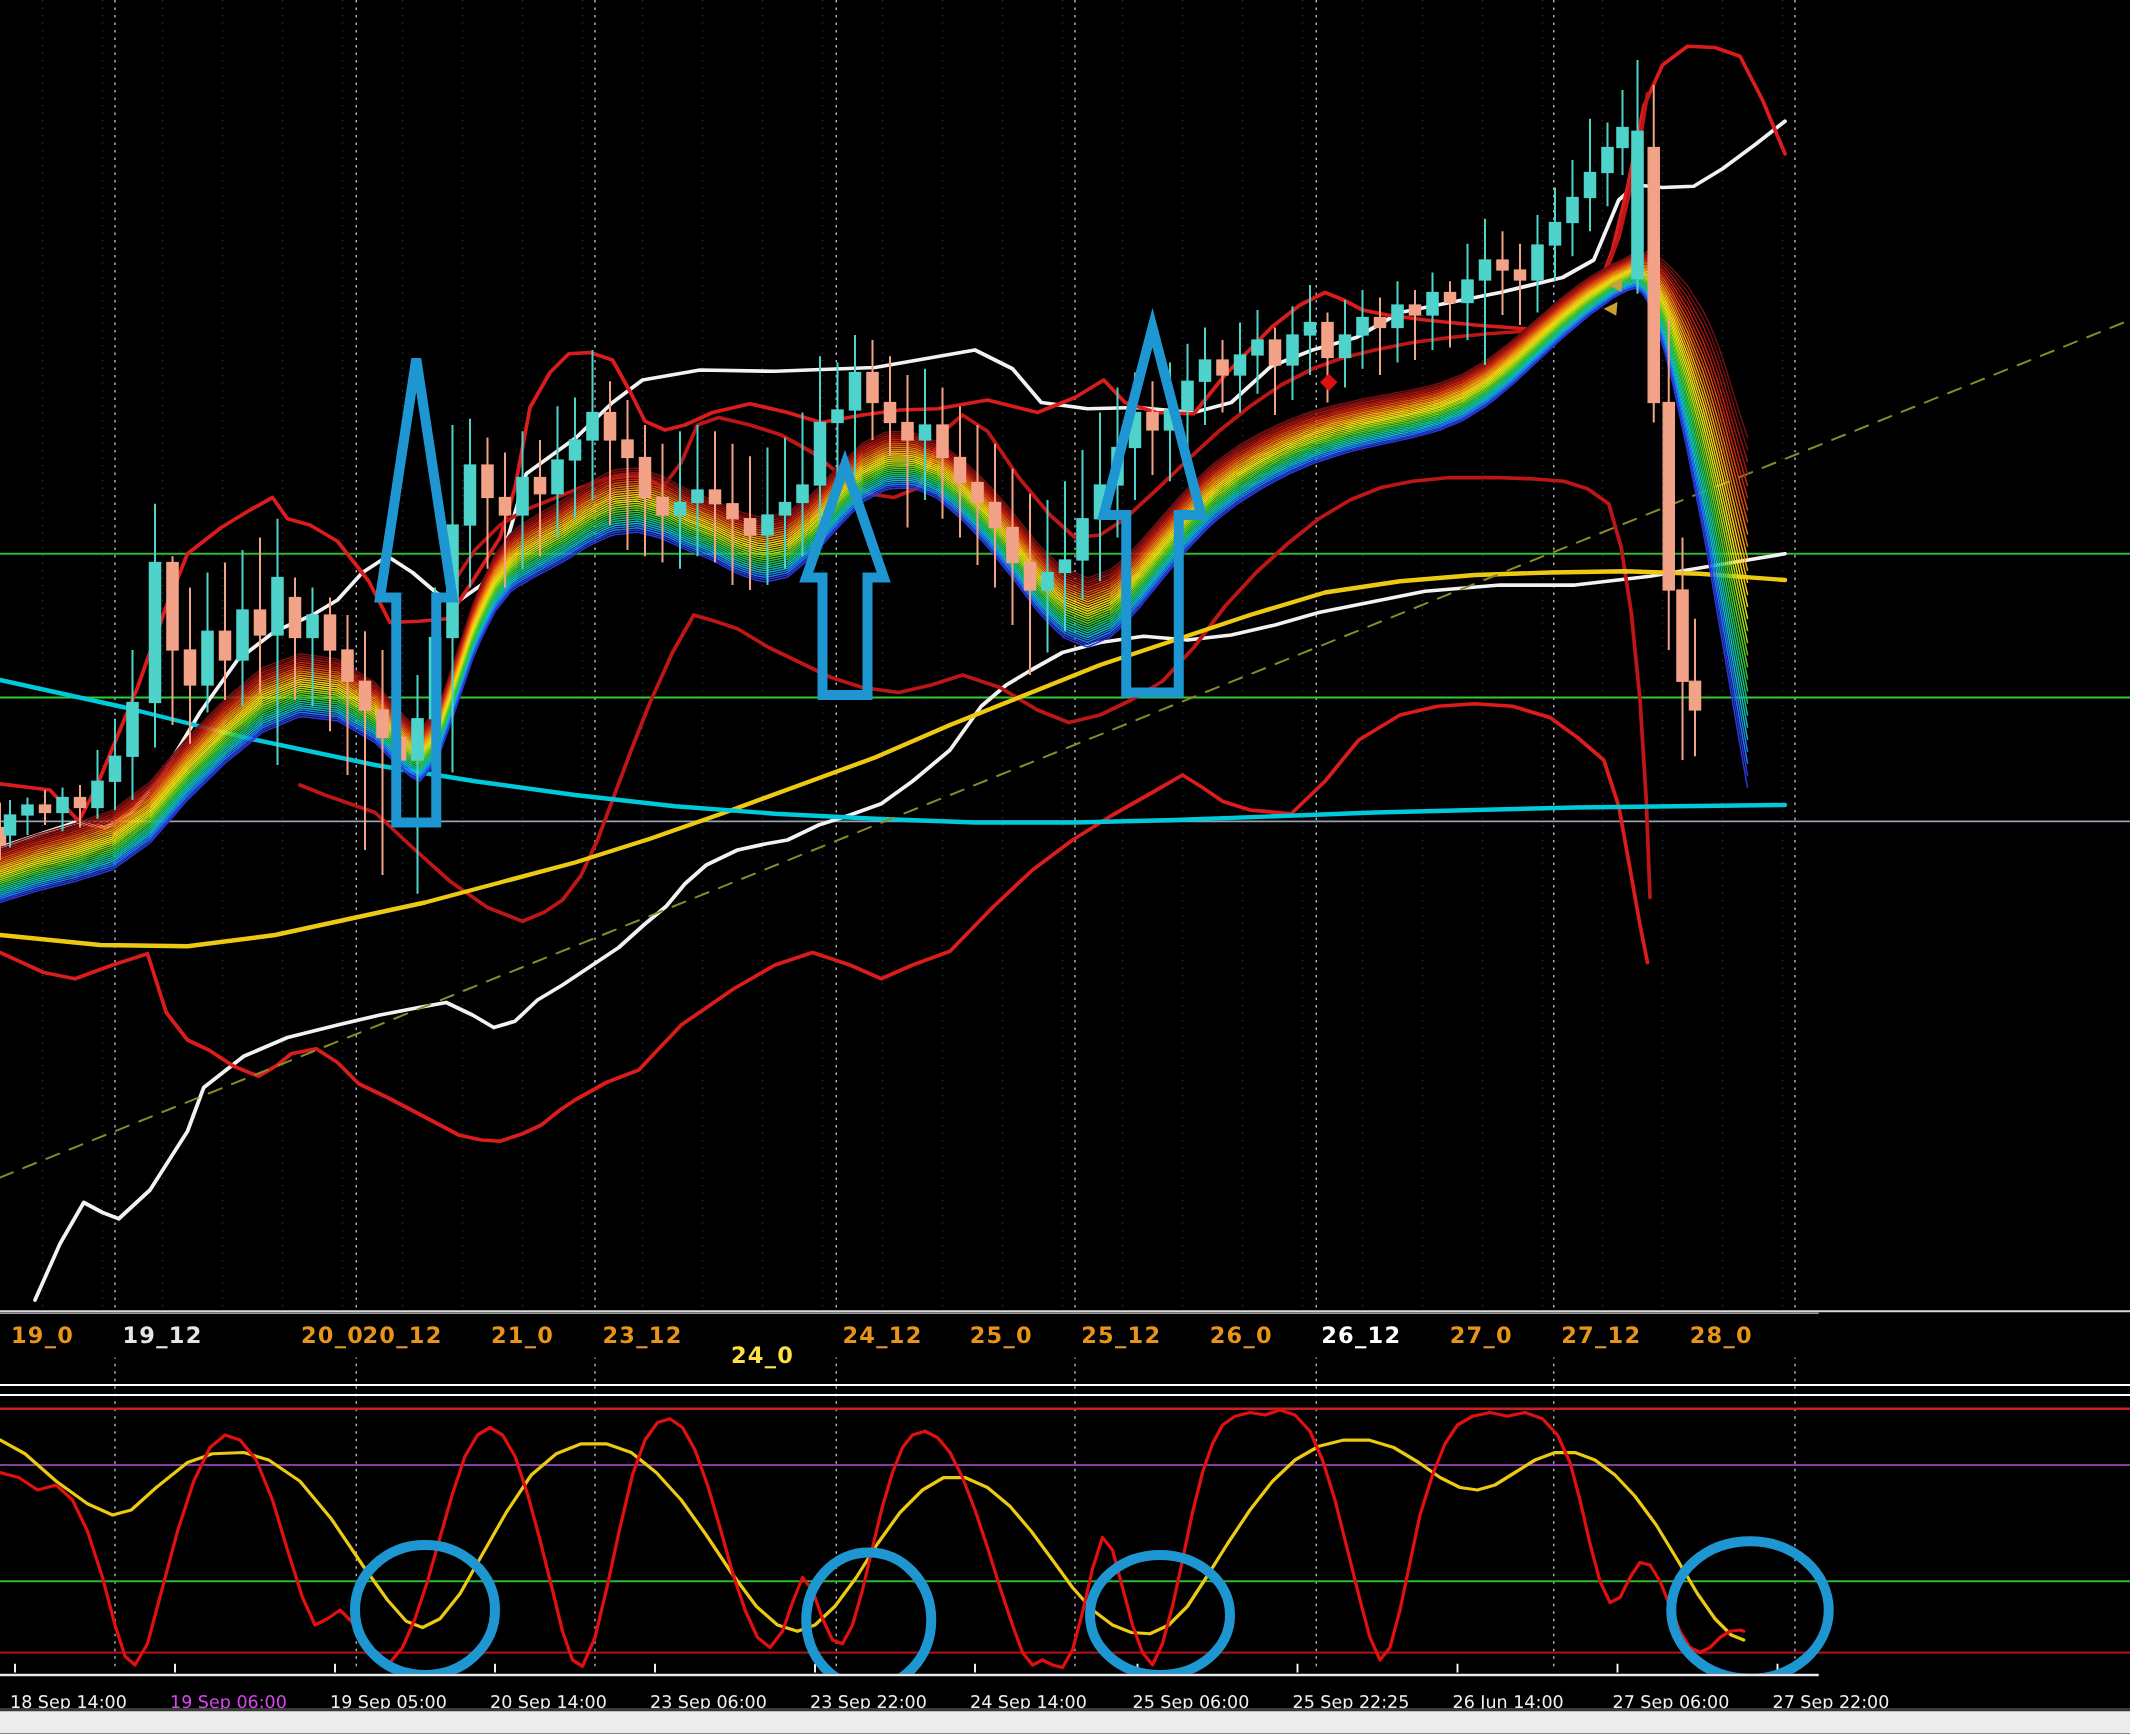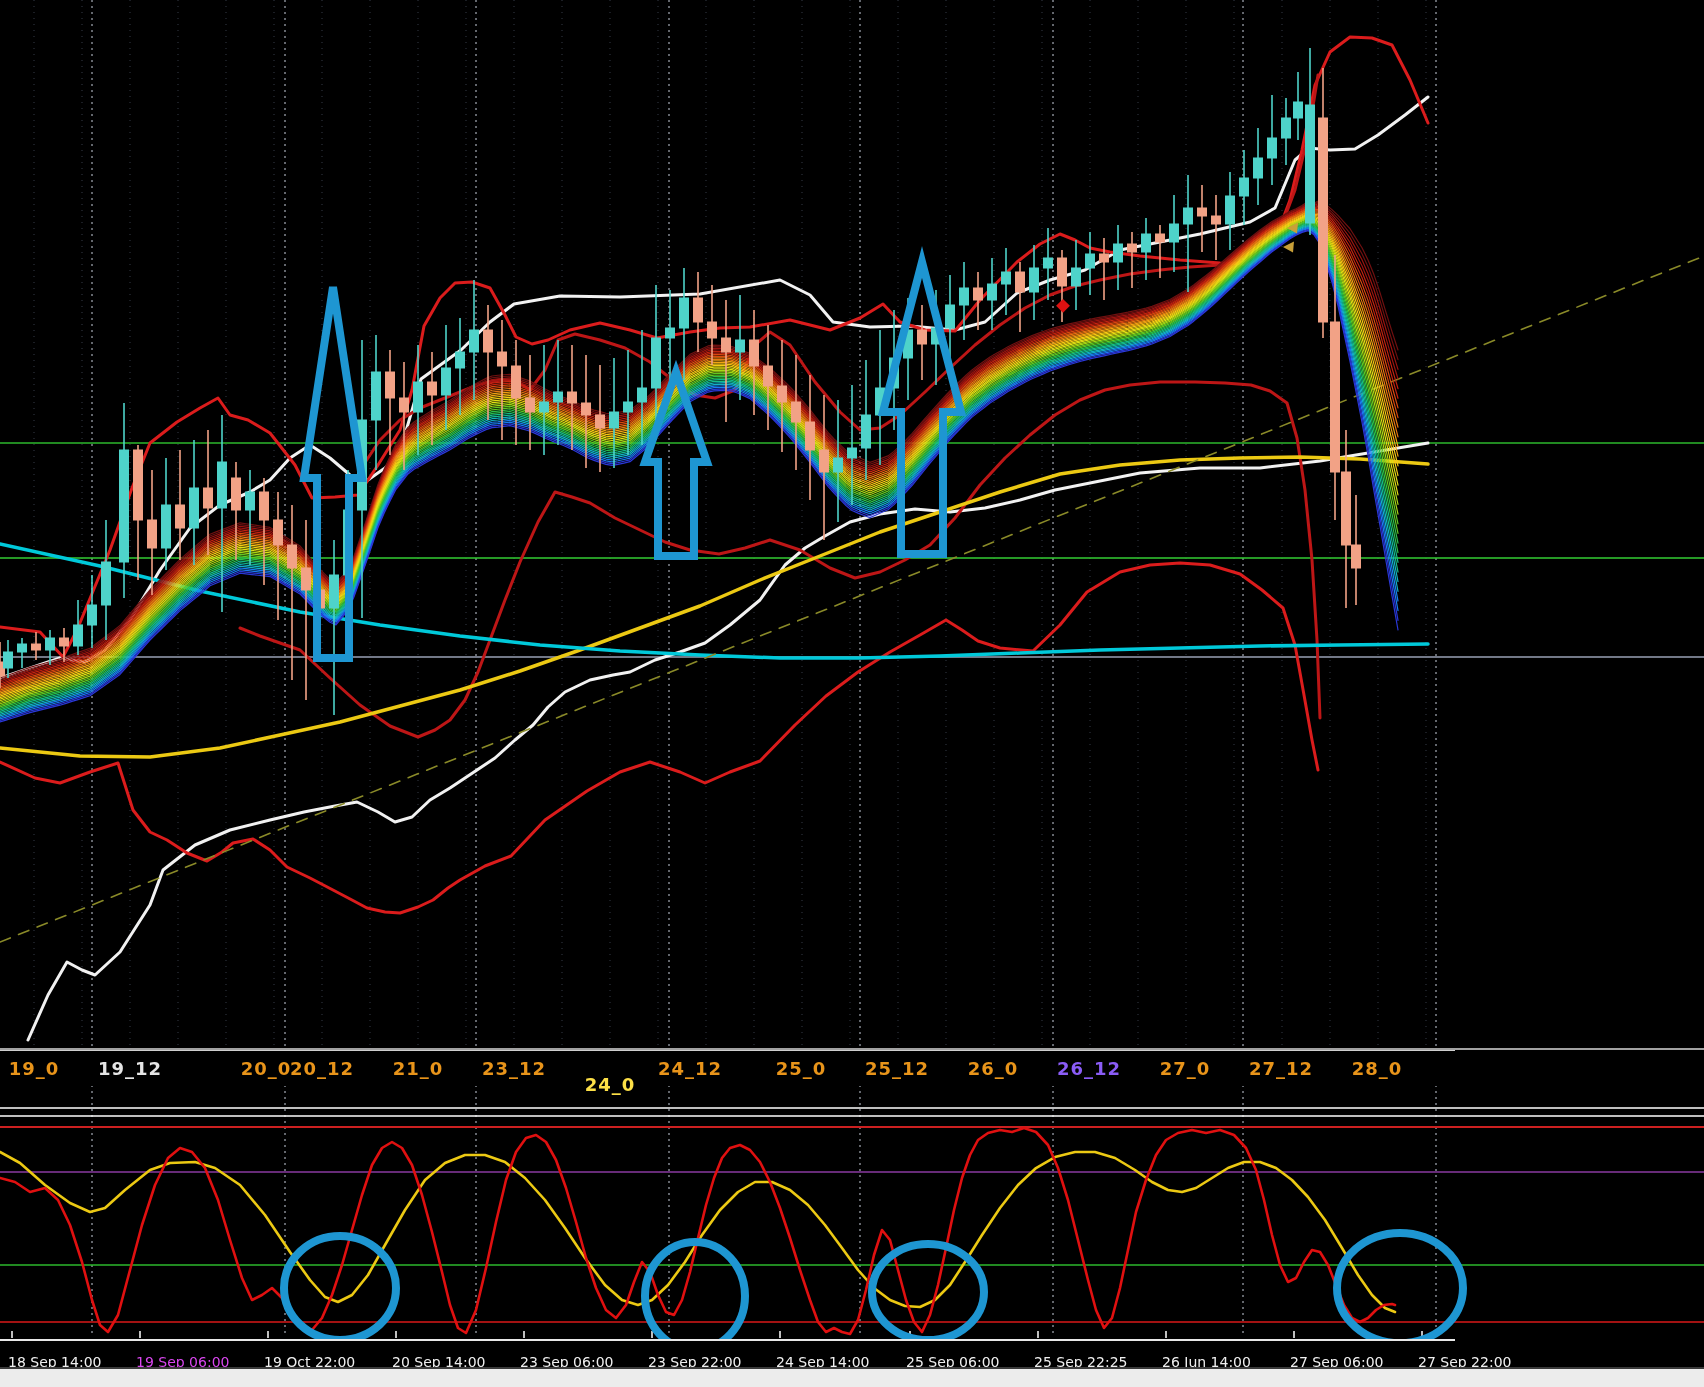--- a/index.html
+++ b/index.html
@@ -370,33 +370,33 @@
   </svg>
 
   <div id="time-strip" class="strip">
       <span class="tlabel" style="left: 34px; color: rgb(232, 148, 26);">19_0</span>
       <span class="tlabel" style="left: 130px; color: #e5e5e5;">19_12</span>
       <span class="tlabel" style="left: 226px; color: rgb(232, 148, 26); margin-left: 40px;">20_0</span>
       <span class="tlabel" style="left: 322px; color: rgb(232, 148, 26);">20_12</span>
       <span class="tlabel" style="left: 418px; color: rgb(232, 148, 26);">21_0</span>
       <span class="tlabel" style="left: 514px; color: rgb(232, 148, 26);">23_12</span>
       <span class="tlabel" style="left: 610px; color: #fde047; margin-top: 16px;">24_0</span>
-      <span class="tlabel" style="left: 690px; color: rgb(232, 148, 26);">24_12</span>
+      <span class="tlabel" style="left: 706px; color: rgb(232, 148, 26);">24_12</span>
       <span class="tlabel" style="left: 801px; color: rgb(232, 148, 26);">25_0</span>
       <span class="tlabel" style="left: 897px; color: rgb(232, 148, 26);">25_12</span>
       <span class="tlabel" style="left: 993px; color: rgb(232, 148, 26);">26_0</span>
-      <span class="tlabel" style="left: 1089px; color: #8b5cf6;">26_12</span>
+      <span class="tlabel" style="left: 1089px; color: #ffffff;">26_12</span>
       <span class="tlabel" style="left: 1185px; color: rgb(232, 148, 26);">27_0</span>
       <span class="tlabel" style="left: 1281px; color: rgb(232, 148, 26);">27_12</span>
       <span class="tlabel" style="left: 1377px; color: rgb(232, 148, 26);">28_0</span>
     </div>
   <div id="date-strip" class="strip">
       <span class="dlabel" style="left: 8px; color: rgb(240, 240, 240);">18 Sep 14:00</span>
       <span class="dlabel" style="left: 136px; color: #d946ef;">19 Sep 06:00</span>
-      <span class="dlabel" style="left: 264px; color: rgb(240, 240, 240);">19 Oct 22:00</span>
+      <span class="dlabel" style="left: 264px; color: rgb(240, 240, 240);">19 Sep 05:00</span>
       <span class="dlabel" style="left: 392px; color: rgb(240, 240, 240);">20 Sep 14:00</span>
       <span class="dlabel" style="left: 520px; color: rgb(240, 240, 240);">23 Sep 06:00</span>
       <span class="dlabel" style="left: 648px; color: rgb(240, 240, 240);">23 Sep 22:00</span>
       <span class="dlabel" style="left: 776px; color: rgb(240, 240, 240);">24 Sep 14:00</span>
       <span class="dlabel" style="left: 906px; color: rgb(240, 240, 240);">25 Sep 06:00</span>
       <span class="dlabel" style="left: 1034px; color: rgb(240, 240, 240);">25 Sep 22:25</span>
       <span class="dlabel" style="left: 1162px; color: rgb(240, 240, 240);">26 Jun 14:00</span>
       <span class="dlabel" style="left: 1290px; color: rgb(240, 240, 240);">27 Sep 06:00</span>
       <span class="dlabel" style="left: 1418px; color: rgb(240, 240, 240);">27 Sep 22:00</span>
     </div>

